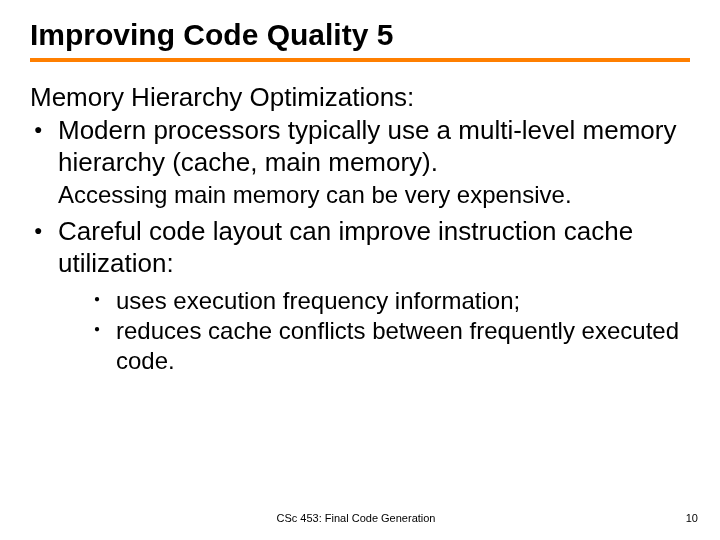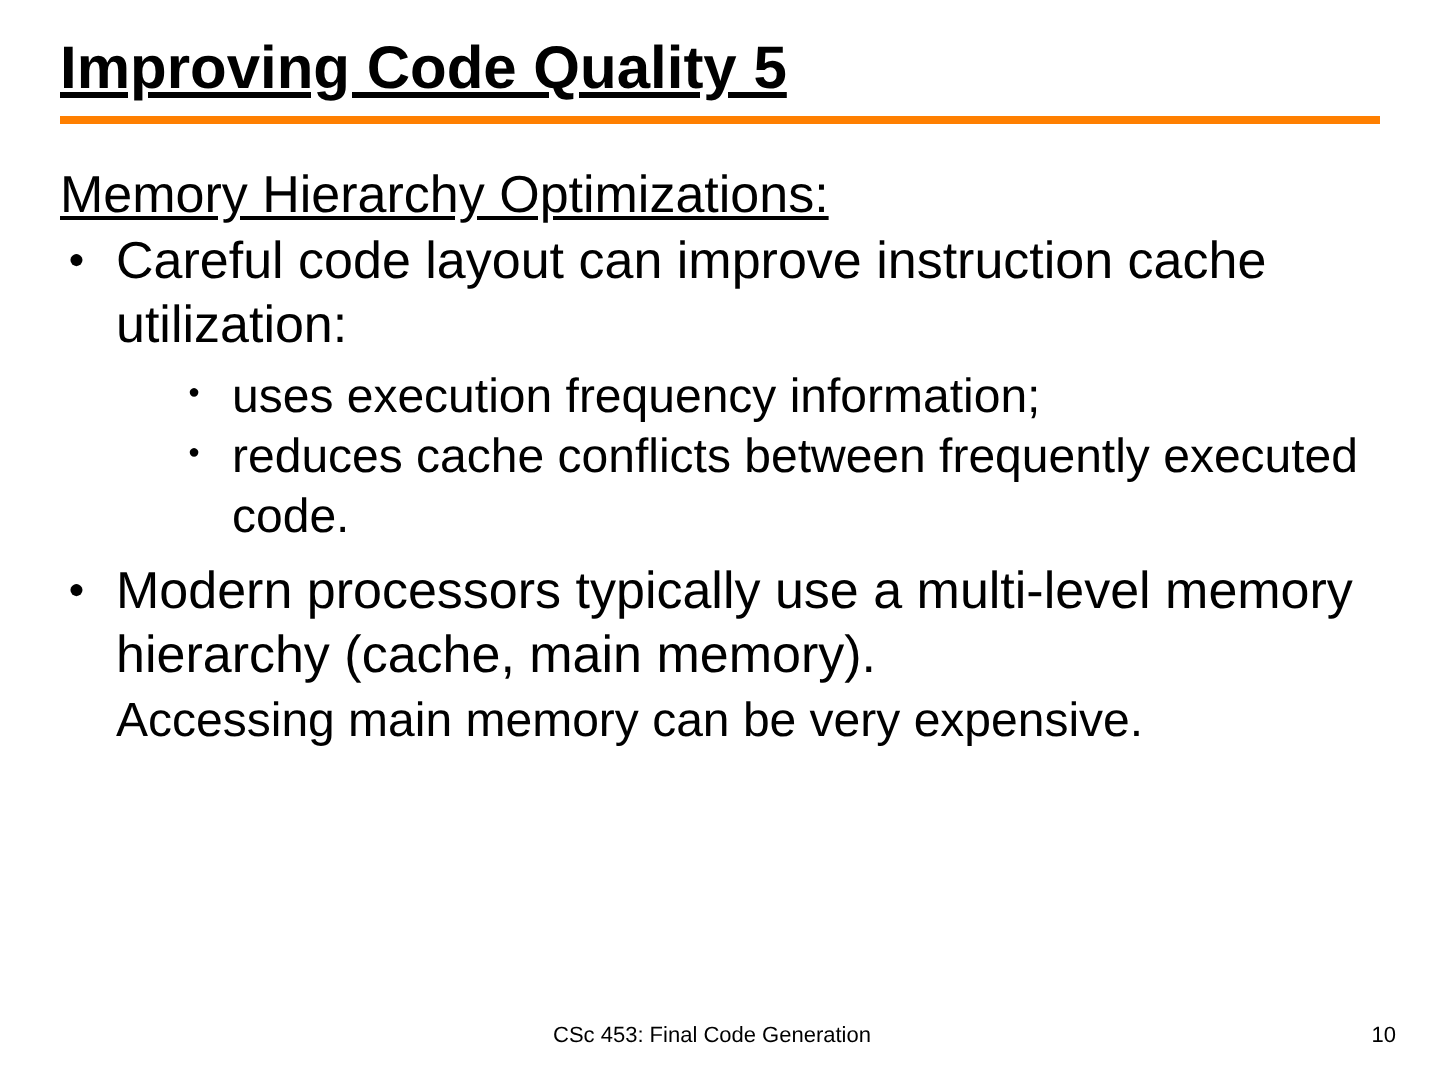--- a/index.html
+++ b/index.html
@@ -17,31 +17,29 @@
     width: 720px;
     height: 540px;
     box-sizing: border-box;
     padding: 18px 30px 0 30px;
   }
   .title {
     font-size: 30px;
     font-weight: bold;
     color: #000000;
     margin: 0 0 6px 0;
-    text-decoration: underline;
   }
   .rule {
     height: 4px;
     background: #ff7f00;
     width: 100%;
     margin-bottom: 20px;
   }
   .section-heading {
     font-size: 26px;
-    text-decoration: underline;
     margin: 0 0 2px 0;
   }
   ul.top {
     list-style: none;
     margin: 0;
     padding: 0;
   }
   ul.top > li {
     position: relative;
     padding-left: 28px;
@@ -106,32 +104,32 @@
 
 <div class="slide">
 
   <h1 class="title">Improving Code Quality 5</h1>
   <div class="rule"></div>
 
   <div class="section-heading">Memory Hierarchy Optimizations:</div>
 
   <ul class="top">
     <li>
+      <span>Modern processors typically use a multi-level memory hierarchy (cache, main memory).</span>
+      <span class="subtext">Accessing main memory can be very expensive.</span>
+    </li>
+    <li>
       <span>Careful code layout can improve instruction cache utilization:</span>
       <ul class="sub">
         <li>
           <span>uses execution frequency information;</span>
         </li>
         <li>
           <span>reduces cache conflicts between frequently executed code.</span>
         </li>
       </ul>
     </li>
-    <li>
-      <span>Modern processors typically use a multi-level memory hierarchy (cache, main memory).</span>
-      <span class="subtext">Accessing main memory can be very expensive.</span>
-    </li>
   </ul>
 
   <div class="footer-center">CSc 453: Final Code Generation</div>
   <div class="footer-right">10</div>
 
 </div>
 
 </body></html>

